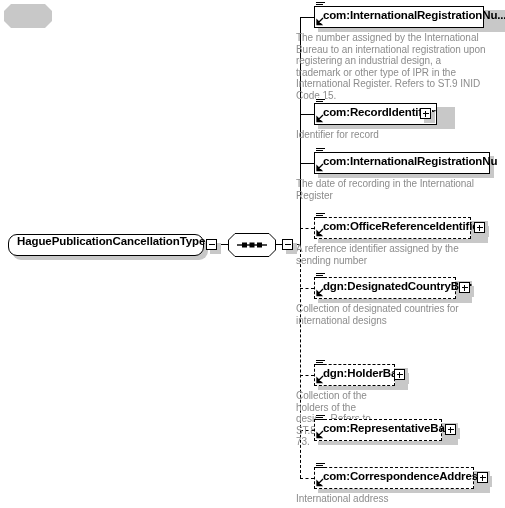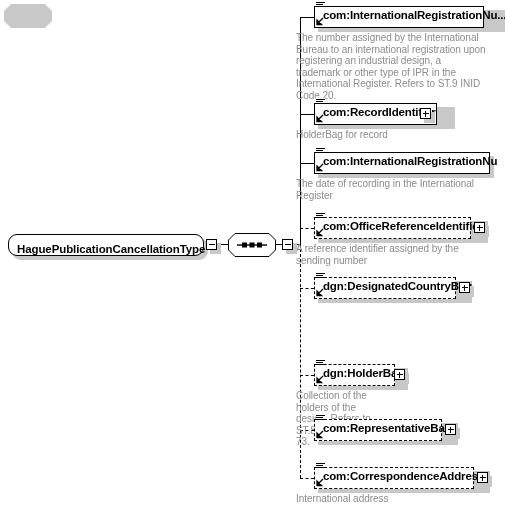--- a/index.html
+++ b/index.html
@@ -47,21 +47,21 @@
     position: absolute;
     left: 8px;
     top: 234px;
     width: 196px;
     height: 22px;
     box-sizing: border-box;
     border: 1px solid #000000;
     border-radius: 9px;
     background: #ffffff;
     display: flex;
-    align-items: flex-end;
+    align-items: flex-start;
     padding-left: 8px;
     z-index: 5;
   }
   .root-shadow {
     position: absolute;
     left: 12px;
     top: 238px;
     width: 196px;
     height: 22px;
     border-radius: 9px;
@@ -263,38 +263,38 @@
     <div class="lines-icon">
         <i></i>
         <i></i>
         <i></i>
       </div>
     <svg class="arrow-icon" viewBox="0 0 9 9" xmlns="http://www.w3.org/2000/svg">
       <path d="M8 1 L2 7 M2 3 L2 7.6 L6.6 7.6 Z" stroke="#000000" stroke-width="1.3" fill="#000000"></path>
     </svg>
     <span class="node-label">com:InternationalRegistrationNu...</span>
   </div>
-  <div class="desc" style="left:296px; top:32px; width:192px;">The number assigned by the International Bureau to an international registration upon registering an industrial design, a trademark or other type of IPR in the International Register. Refers to ST.9 INID Code 20.</div>
+  <div class="desc" style="left:296px; top:32px; width:192px;">The number assigned by the International Bureau to an international registration upon registering an industrial design, a trademark or other type of IPR in the International Register. Refers to ST.9 INID Code 15.</div>
 
   <div class="node-shadow" style="left:318px; top:107px; width:137px; height:22px;"></div>
   <div class="node" style="left:314px; top:103px; width:137px; height:22px;">
     <div class="node-box" style="width:123px;"></div>
     <div class="lines-icon">
         <i></i>
         <i></i>
         <i></i>
       </div>
     <svg class="arrow-icon" viewBox="0 0 9 9" xmlns="http://www.w3.org/2000/svg">
       <path d="M8 1 L2 7 M2 3 L2 7.6 L6.6 7.6 Z" stroke="#000000" stroke-width="1.3" fill="#000000"></path>
     </svg>
     <span class="node-label">com:RecordIdentifier</span>
   </div>
   <div class="toggle-shadow" style="left:424px; top:112px;"></div>
   <div class="toggle plus" style="left:420px; top:108px;"></div>
-  <div class="desc" style="left:296px; top:129px; width:192px;">HolderBag for record</div>
+  <div class="desc" style="left:296px; top:129px; width:192px;">Identifier for record</div>
 
   <div class="node-shadow" style="left:318px; top:156px; width:176px; height:22px;"></div>
   <div class="node" style="left:314px; top:152px; width:176px; height:22px;">
     <div class="node-box" style="width:176px;"></div>
     <div class="lines-icon">
         <i></i>
         <i></i>
         <i></i>
       </div>
     <svg class="arrow-icon" viewBox="0 0 9 9" xmlns="http://www.w3.org/2000/svg">
@@ -329,20 +329,21 @@
         <i></i>
         <i></i>
       </div>
     <svg class="arrow-icon" viewBox="0 0 9 9" xmlns="http://www.w3.org/2000/svg">
       <path d="M8 1 L2 7 M2 3 L2 7.6 L6.6 7.6 Z" stroke="#000000" stroke-width="1.3" fill="#000000"></path>
     </svg>
     <span class="node-label">dgn:DesignatedCountryBag</span>
   </div>
   <div class="toggle-shadow" style="left:463px; top:286px;"></div>
   <div class="toggle plus" style="left:459px; top:282px;"></div>
+  <div class="desc" style="left:296px; top:303px; width:192px;">Collection of designated countries for international designs</div>
 
   <div class="node-shadow" style="left:318px; top:368px; width:90px; height:22px;"></div>
   <div class="node" style="left:314px; top:364px; width:90px; height:22px;">
     <div class="node-box optional" style="width:81px;"></div>
     <div class="lines-icon">
         <i></i>
         <i></i>
         <i></i>
       </div>
     <svg class="arrow-icon" viewBox="0 0 9 9" xmlns="http://www.w3.org/2000/svg">

